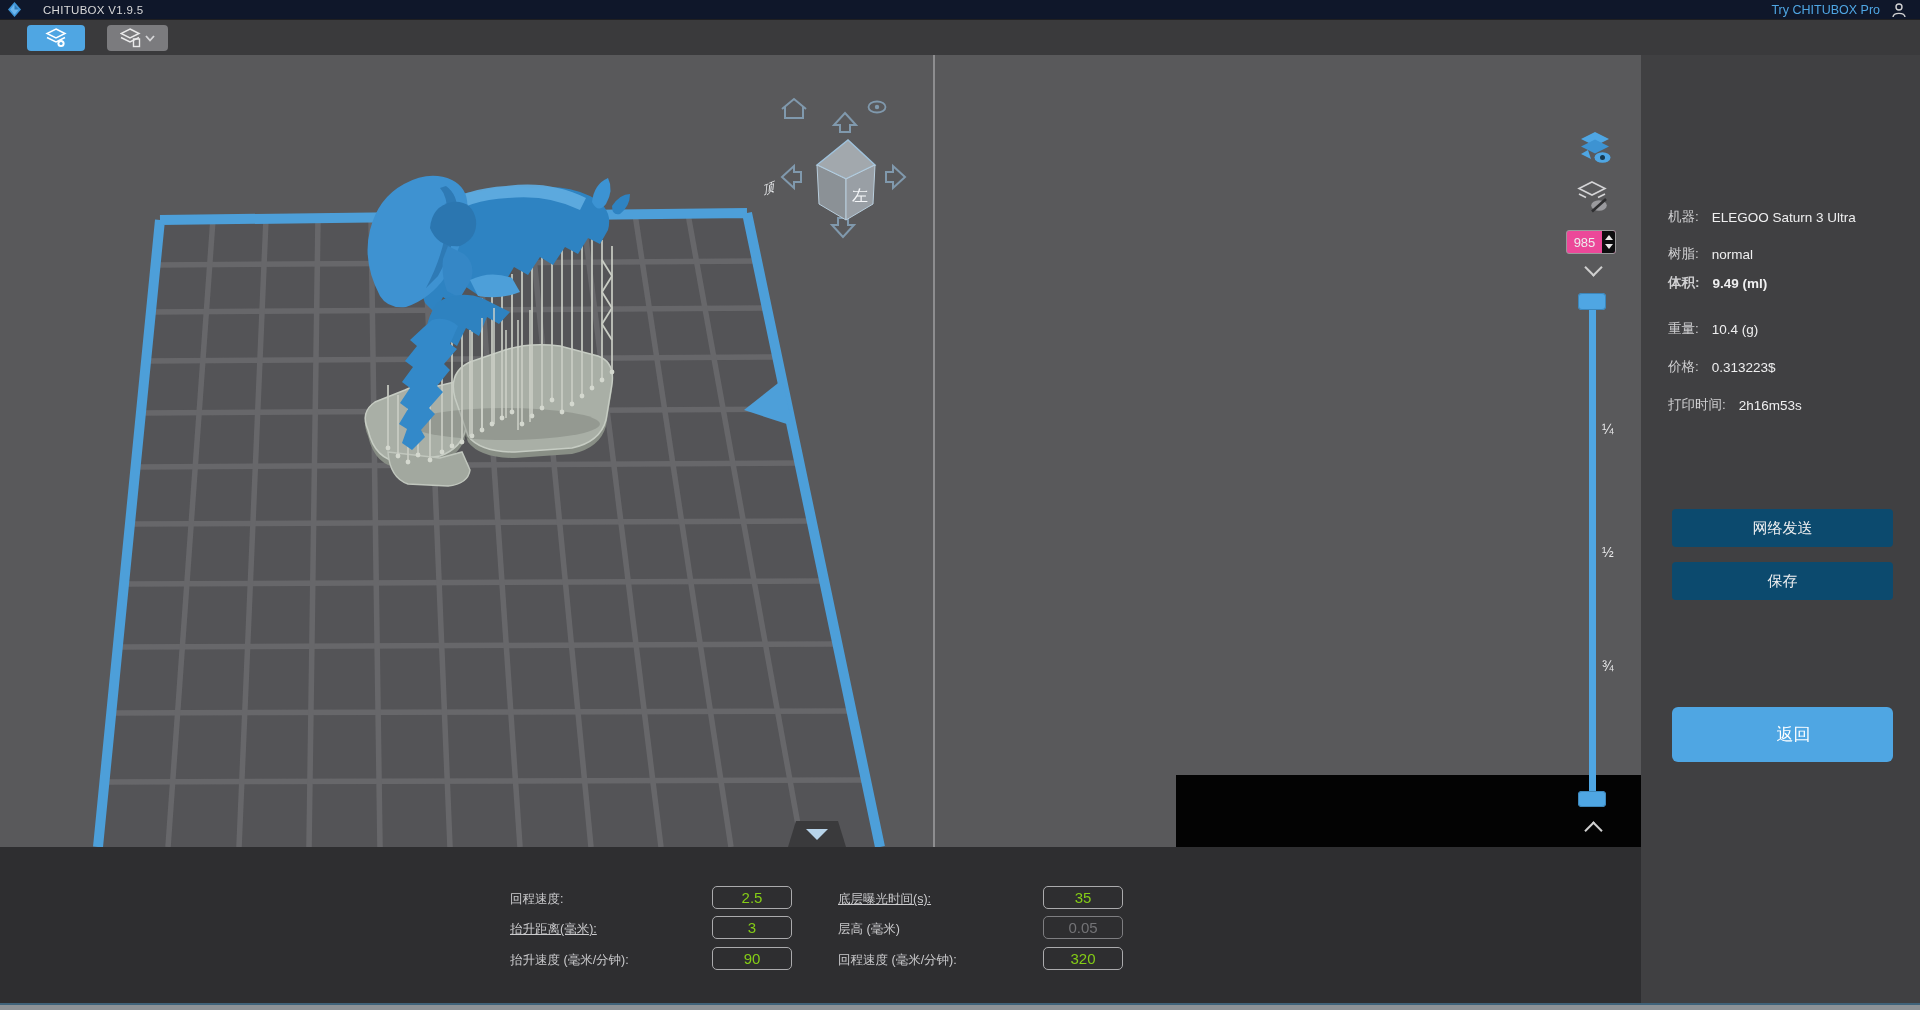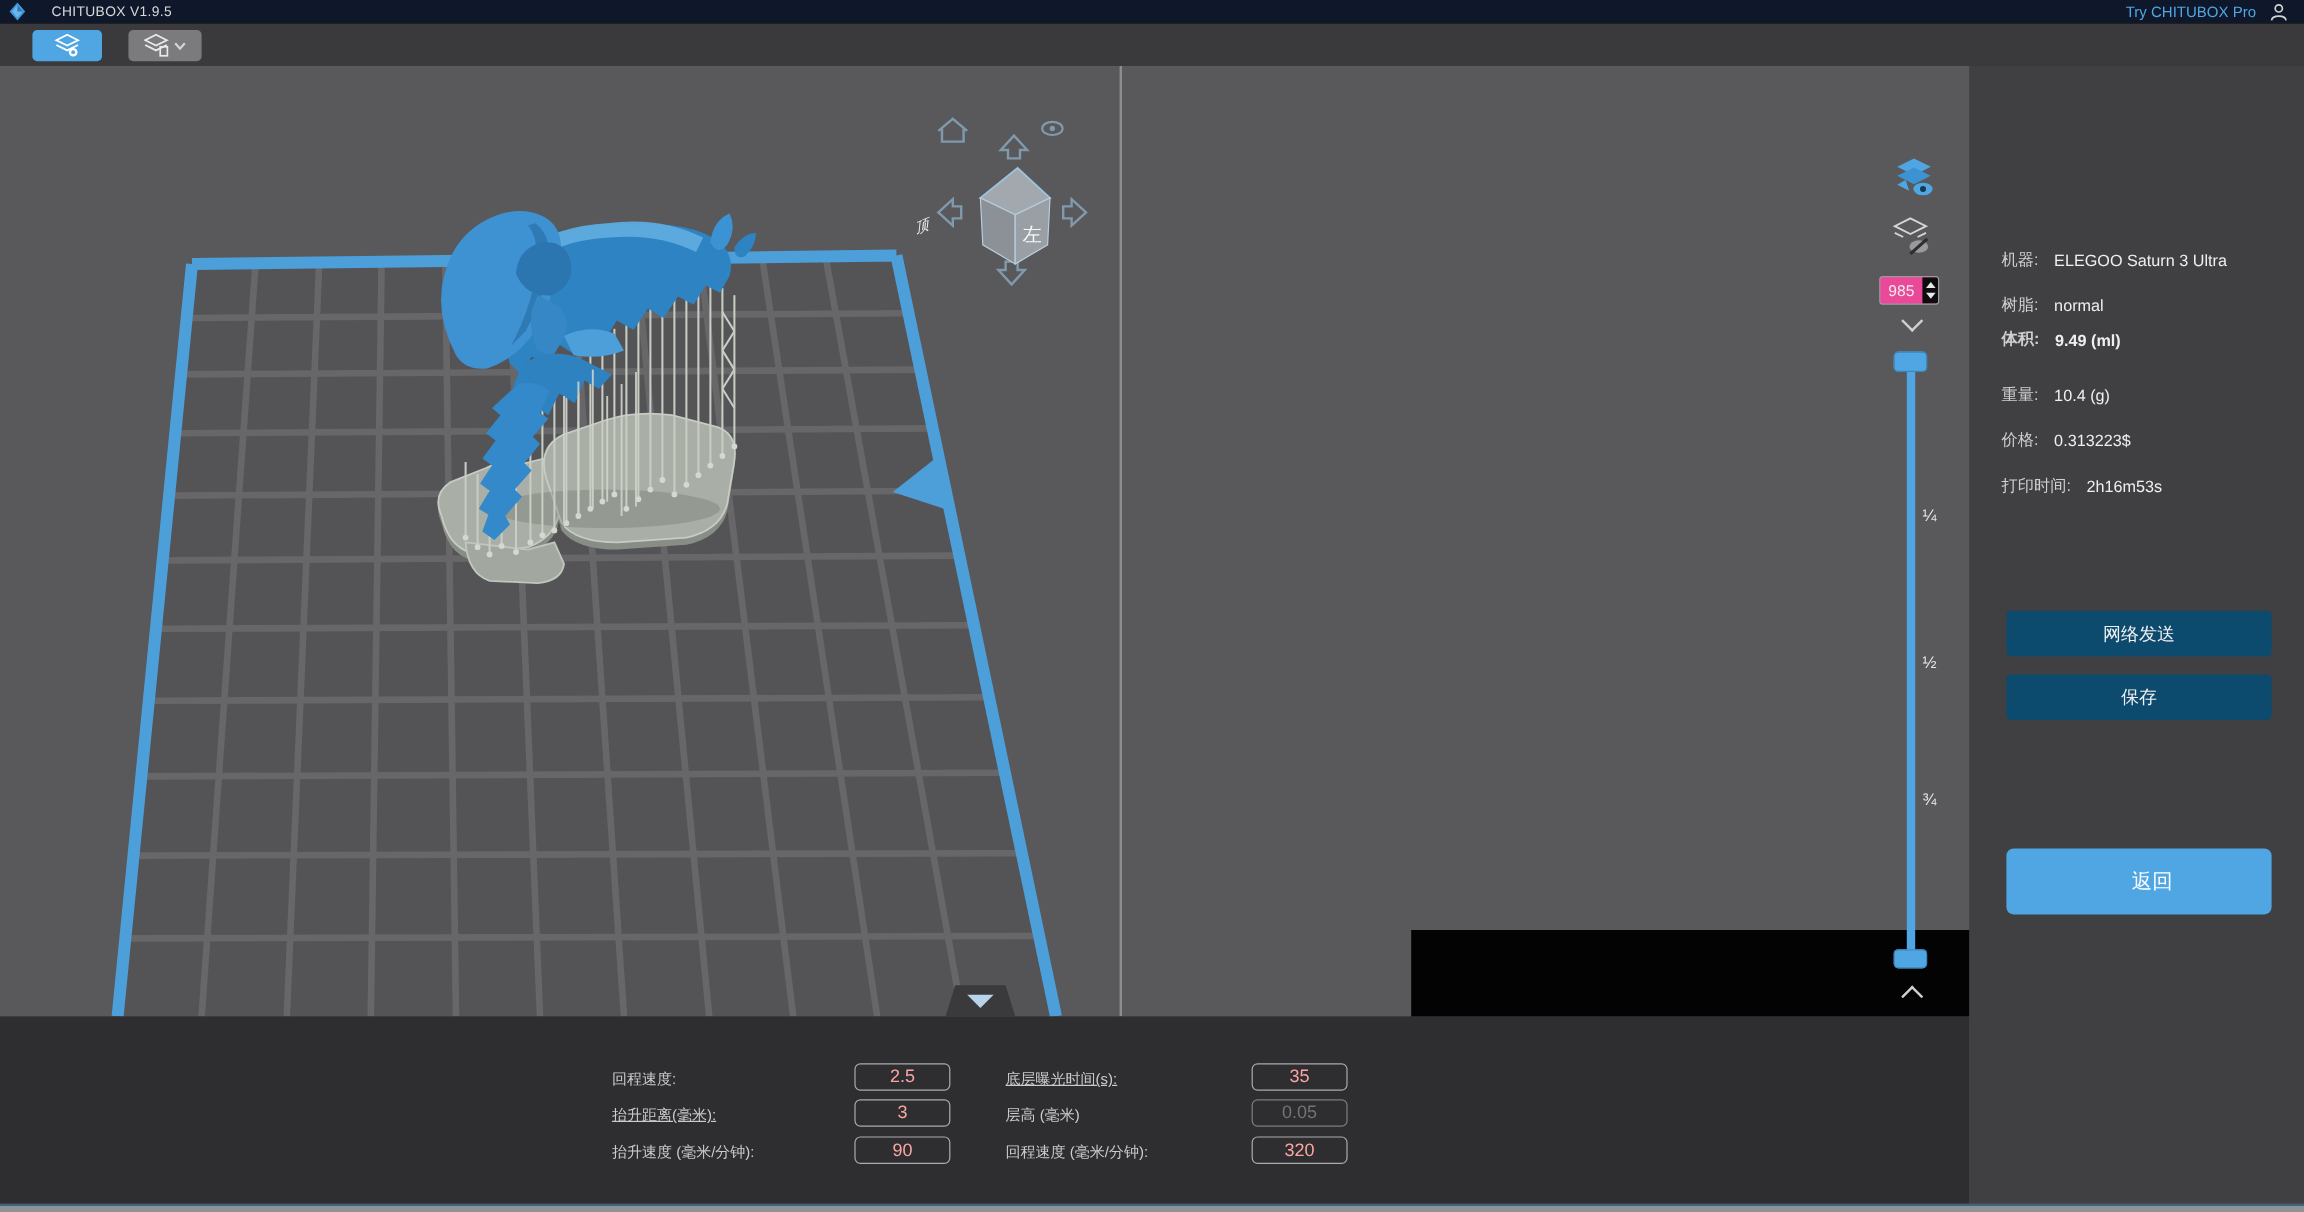--- a/index.html
+++ b/index.html
@@ -46,21 +46,21 @@
   
   .info-row{position:absolute;left:1668px;display:flex;gap:13px;font-size:13.5px;height:18px;align-items:center;}
   .info-label{color:#cfcfd1;}
   .info-value{color:#efeff0;}
   .panel-btn{position:absolute;left:1672px;width:221px;height:38px;background:#0c4a6e;border:none;border-radius:4px;
     color:#f0f0f1;font-size:15px;font-family:inherit;cursor:pointer;}
   #back-btn{top:707px;height:55px;background:#4fa6e3;border-radius:6px;color:#fff;font-size:17px;padding-left:28px;}
   
   .set-label{position:absolute;color:#cbcbcd;font-size:12.5px;line-height:18px;}
   .set-input{position:absolute;width:80px;height:23px;border:1.5px solid #ababad;border-radius:5px;background:transparent;
-    color:#fca5a5;font-size:15px;text-align:center;box-sizing:border-box;padding:0;font-family:inherit;outline:none;}
+    color:#84cc16;font-size:15px;text-align:center;box-sizing:border-box;padding:0;font-family:inherit;outline:none;}
   .set-input.disabled{color:#737376;border-color:#7e7e81;}
   svg text{font-family:"Liberation Sans",sans-serif;}
 </style>
 </head>
 <body>
 
 <div class="abs" id="titlebar">
   <svg id="app-logo" viewBox="0 0 15 15">
     <polygon points="7.5,0 14,7.5 7.5,15 1,7.5" fill="#3f97da"></polygon>
     <polygon points="7.5,2.2 11.8,7.5 7.5,12.8 3.2,7.5" fill="#6cb6ee"></polygon>

